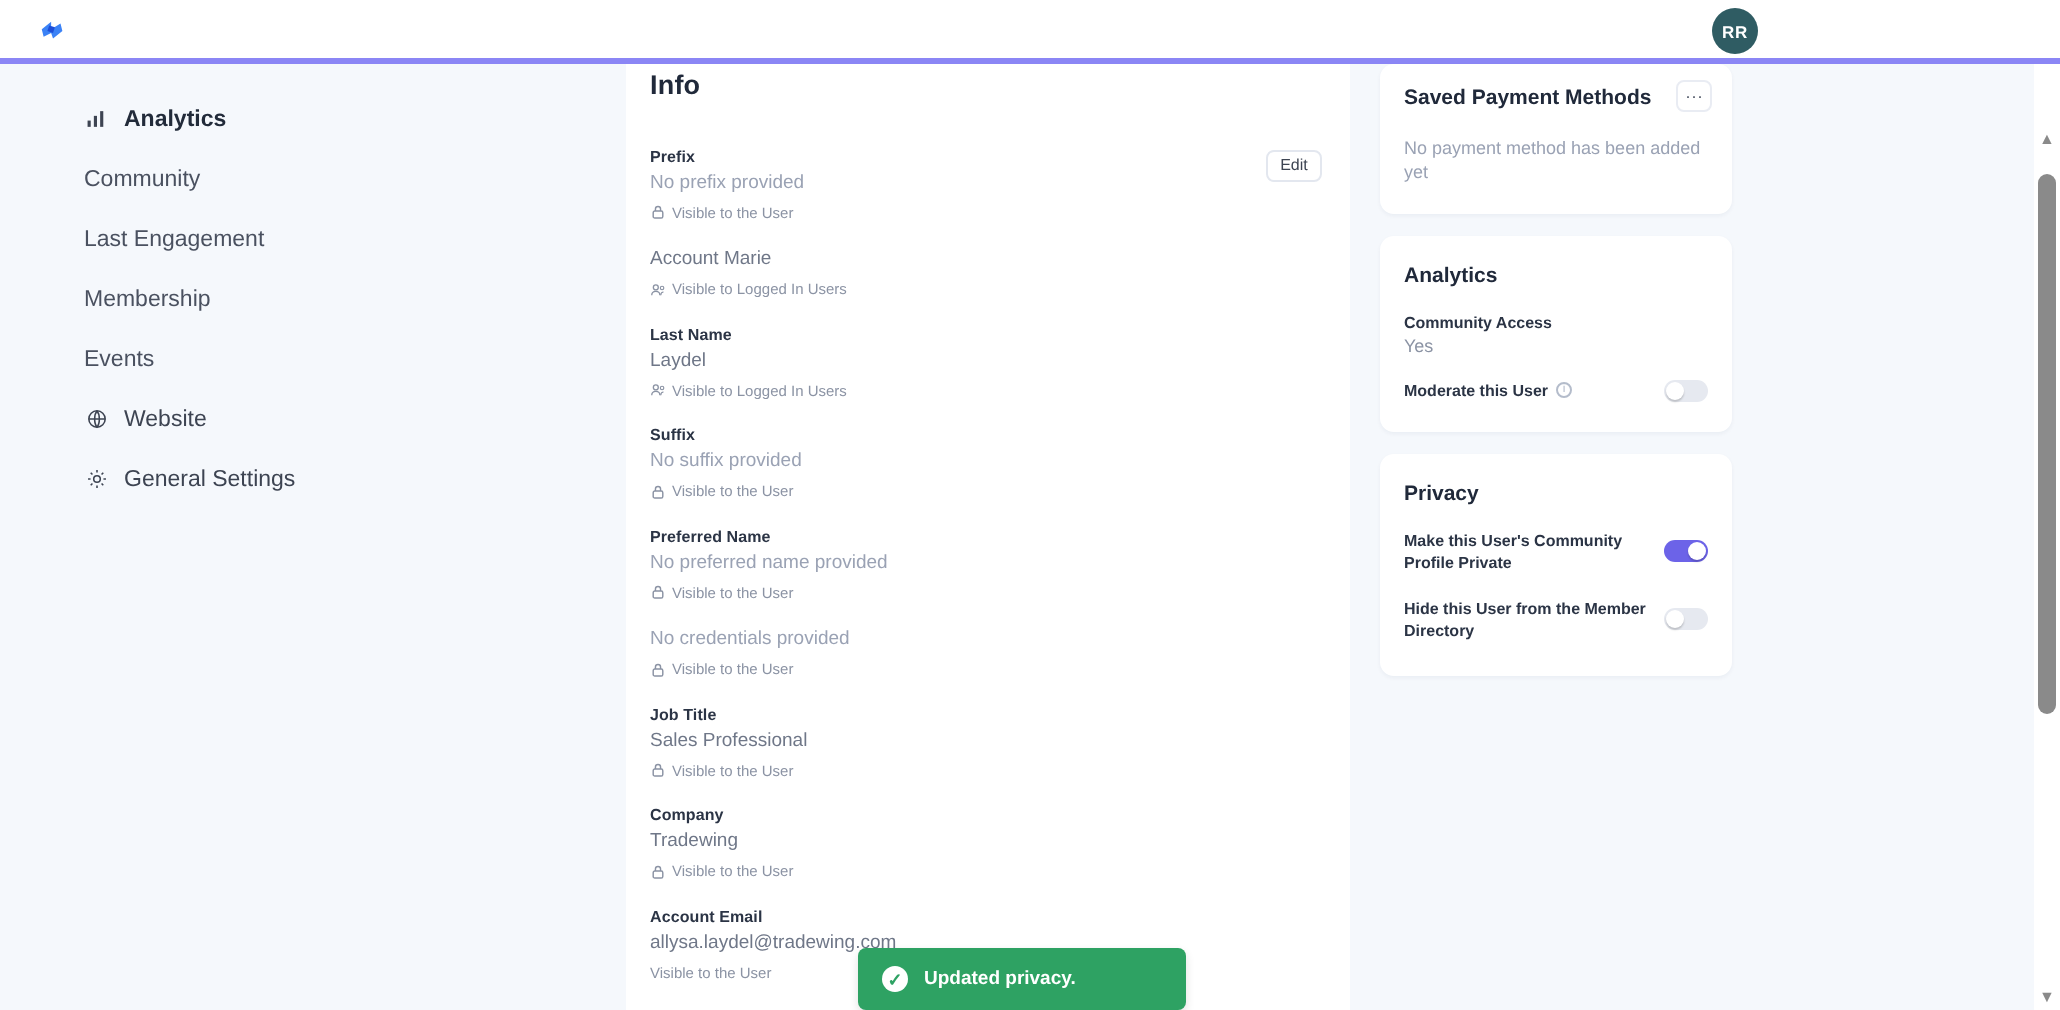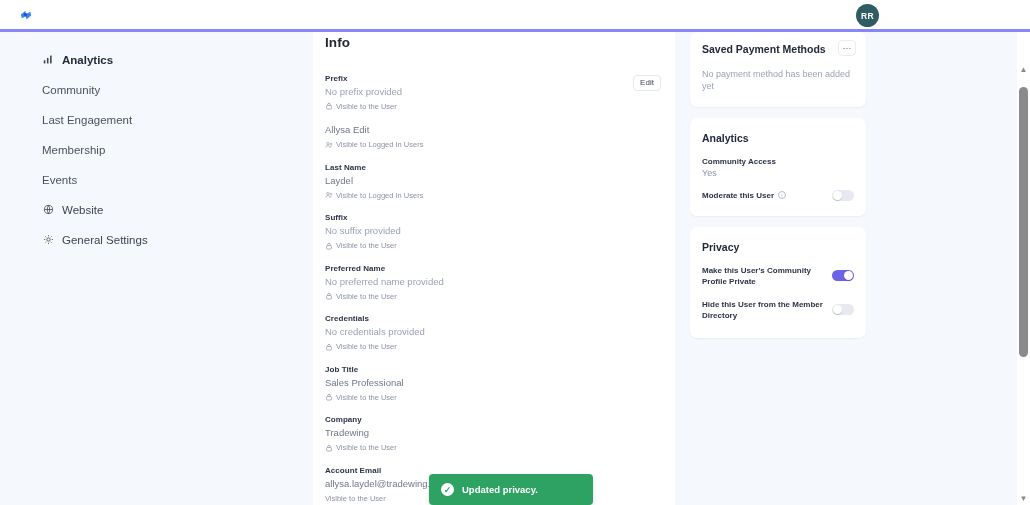--- a/index.html
+++ b/index.html
@@ -271,21 +271,21 @@
               <svg viewBox="0 0 10 10" width="8" height="8" aria-hidden="true">
                 <rect x="2" y="4.4" width="6" height="4.4" rx="1" fill="none" stroke="#8b93a4" stroke-width=".9"></rect>
                 <path d="M3.4 4.4 V3.2 a1.6 1.6 0 0 1 3.2 0 V4.4" fill="none" stroke="#8b93a4" stroke-width=".9"></path>
               </svg>
             </span>
             <span>Visible to the User</span>
           </div>
         </div>
 
         <div class="field">
-          <div class="f-value filled">Allysa Edit</div>
+          <div class="f-value filled">Account Marie</div>
           <div class="f-vis">
             <span class="vico">
               <svg viewBox="0 0 11 10" width="9" height="8" aria-hidden="true">
                 <circle cx="4" cy="3.2" r="1.7" fill="none" stroke="#8b93a4" stroke-width=".9"></circle>
                 <path d="M1.2 8.6 c0-1.8 1.3-2.7 2.8-2.7 s2.8 .9 2.8 2.7" fill="none" stroke="#8b93a4" stroke-width=".9"></path>
                 <circle cx="8.3" cy="3.6" r="1.2" fill="none" stroke="#8b93a4" stroke-width=".8"></circle>
                 <path d="M7.4 8.6 c0-1.5 .8-2.2 1.9-2.2" fill="none" stroke="#8b93a4" stroke-width=".8"></path>
               </svg>
             </span>
             <span>Visible to Logged In Users</span>
@@ -330,21 +330,20 @@
               <svg viewBox="0 0 10 10" width="8" height="8" aria-hidden="true">
                 <rect x="2" y="4.4" width="6" height="4.4" rx="1" fill="none" stroke="#8b93a4" stroke-width=".9"></rect>
                 <path d="M3.4 4.4 V3.2 a1.6 1.6 0 0 1 3.2 0 V4.4" fill="none" stroke="#8b93a4" stroke-width=".9"></path>
               </svg>
             </span>
             <span>Visible to the User</span>
           </div>
         </div>
 
         <div class="field">
-          <div class="f-label">Credentials</div>
           <div class="f-value">No credentials provided</div>
           <div class="f-vis">
             <span class="vico">
               <svg viewBox="0 0 10 10" width="8" height="8" aria-hidden="true">
                 <rect x="2" y="4.4" width="6" height="4.4" rx="1" fill="none" stroke="#8b93a4" stroke-width=".9"></rect>
                 <path d="M3.4 4.4 V3.2 a1.6 1.6 0 0 1 3.2 0 V4.4" fill="none" stroke="#8b93a4" stroke-width=".9"></path>
               </svg>
             </span>
             <span>Visible to the User</span>
           </div>

